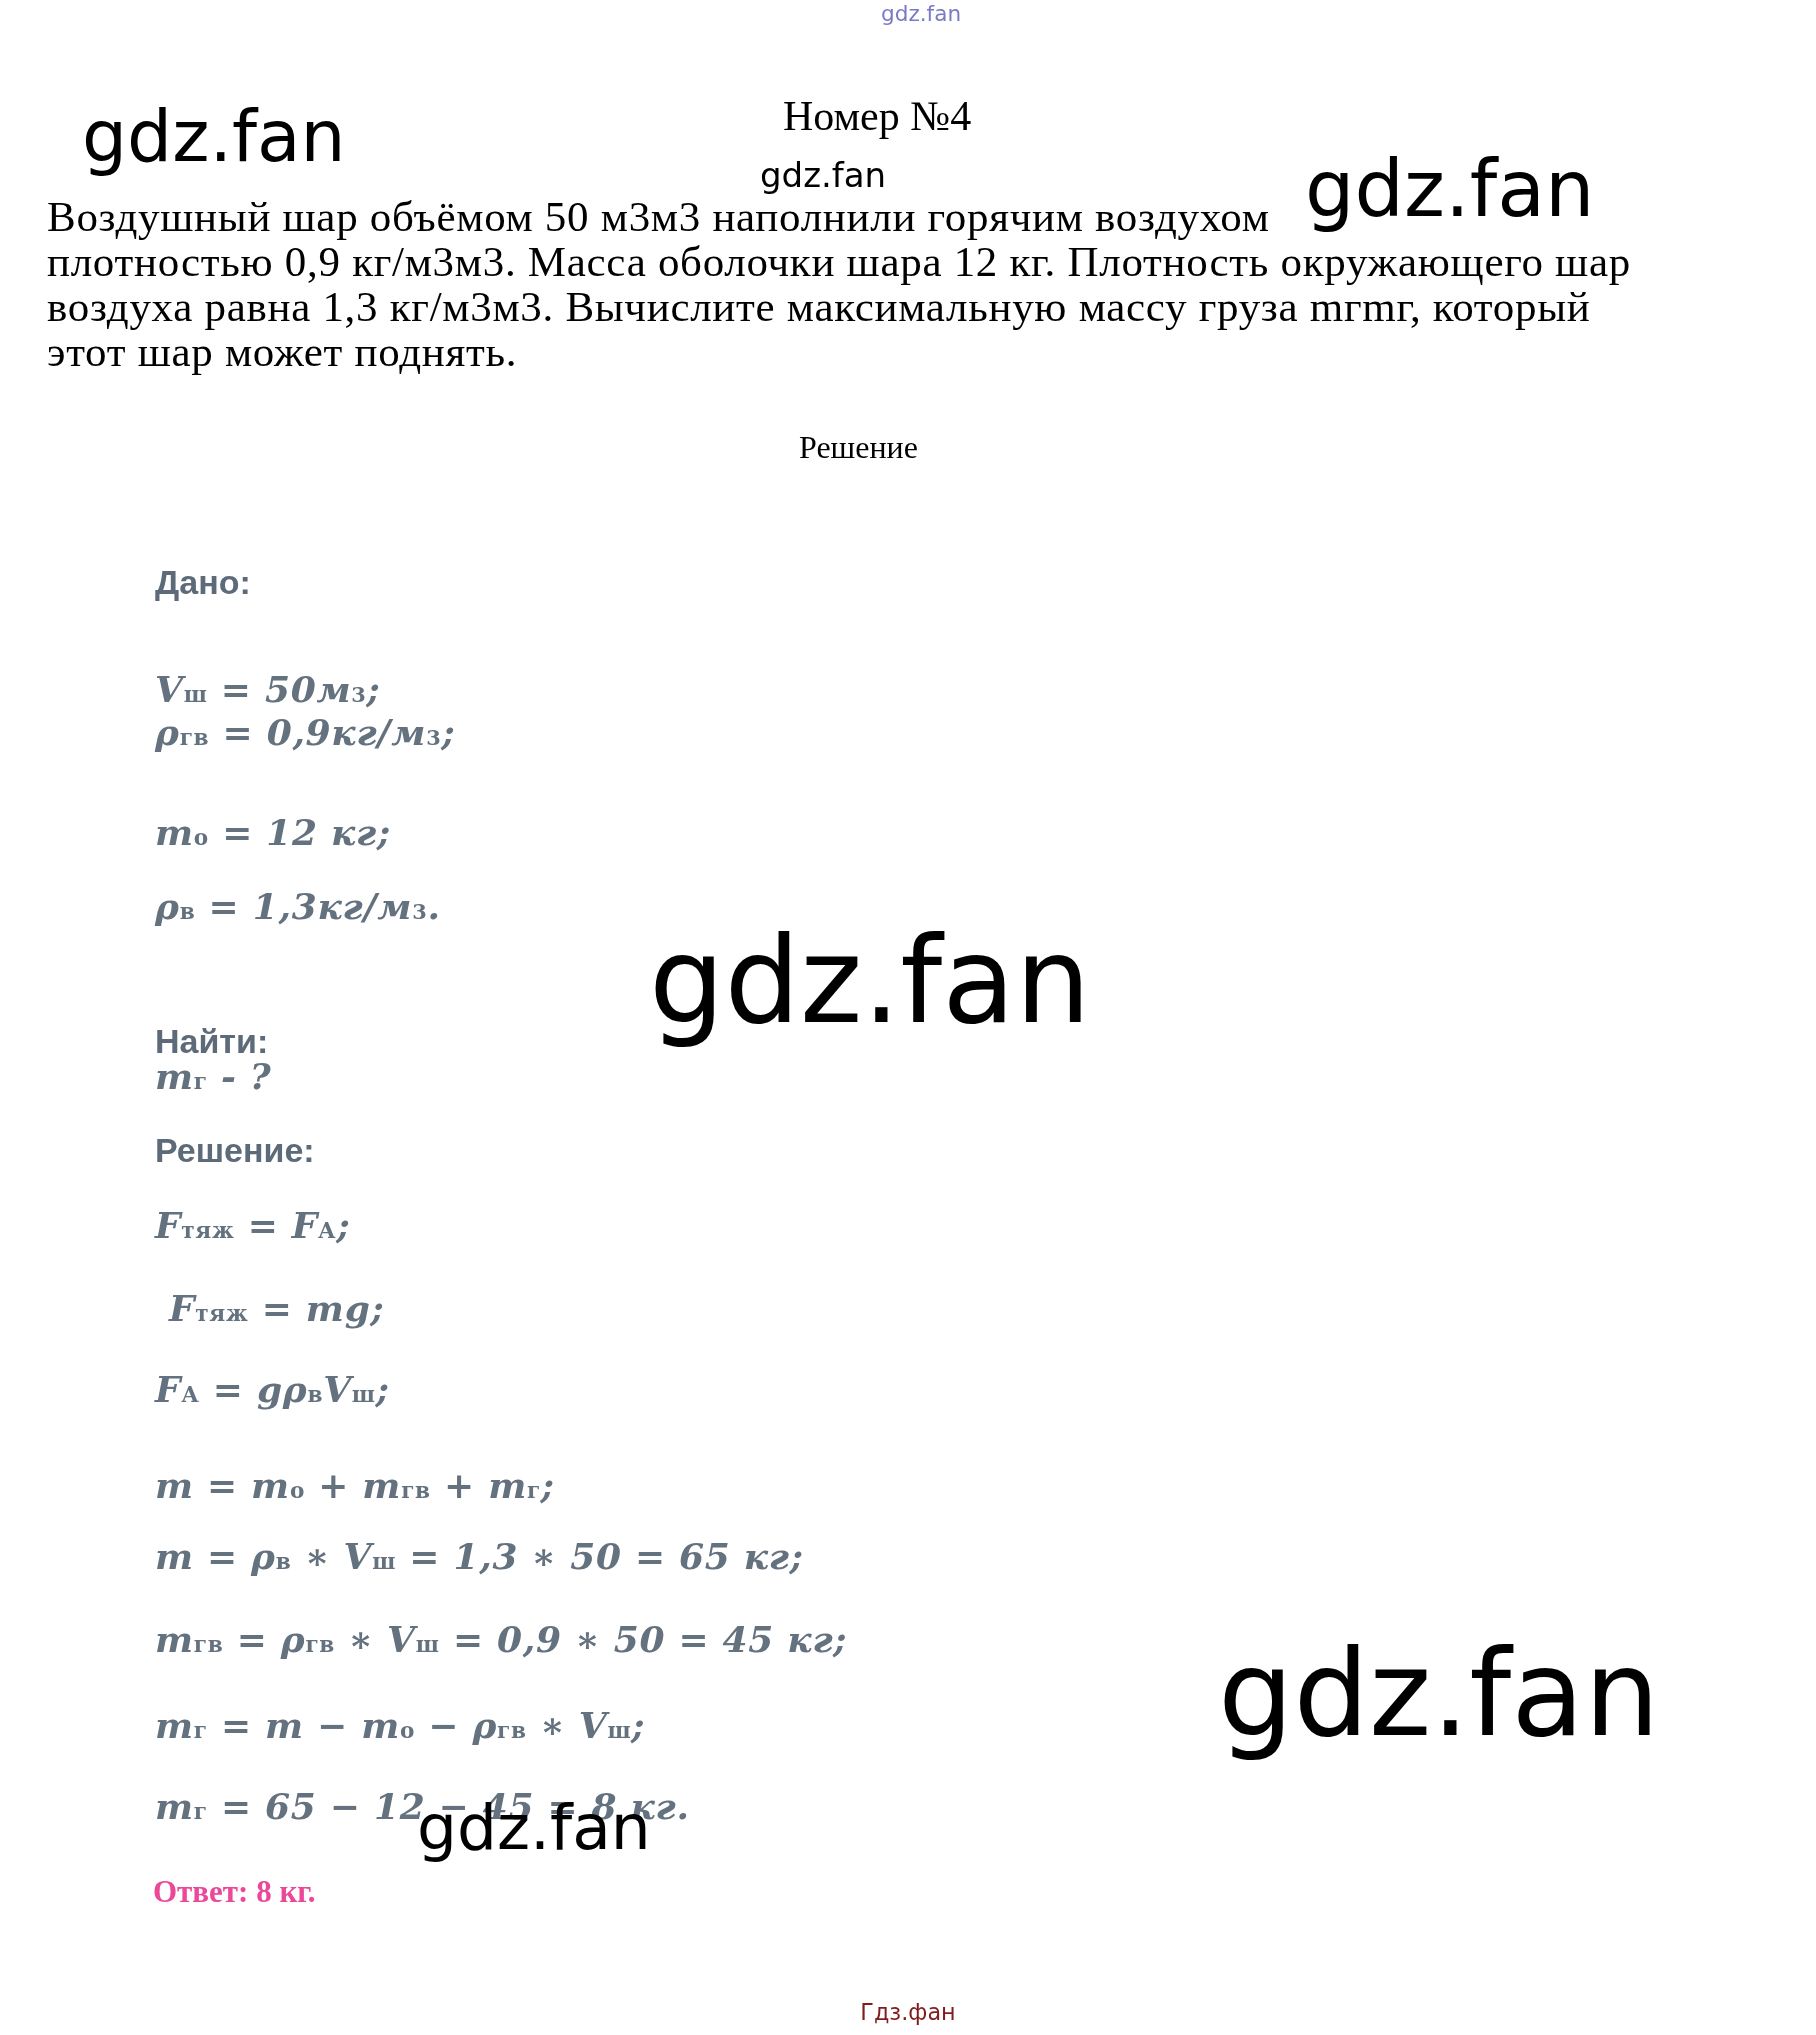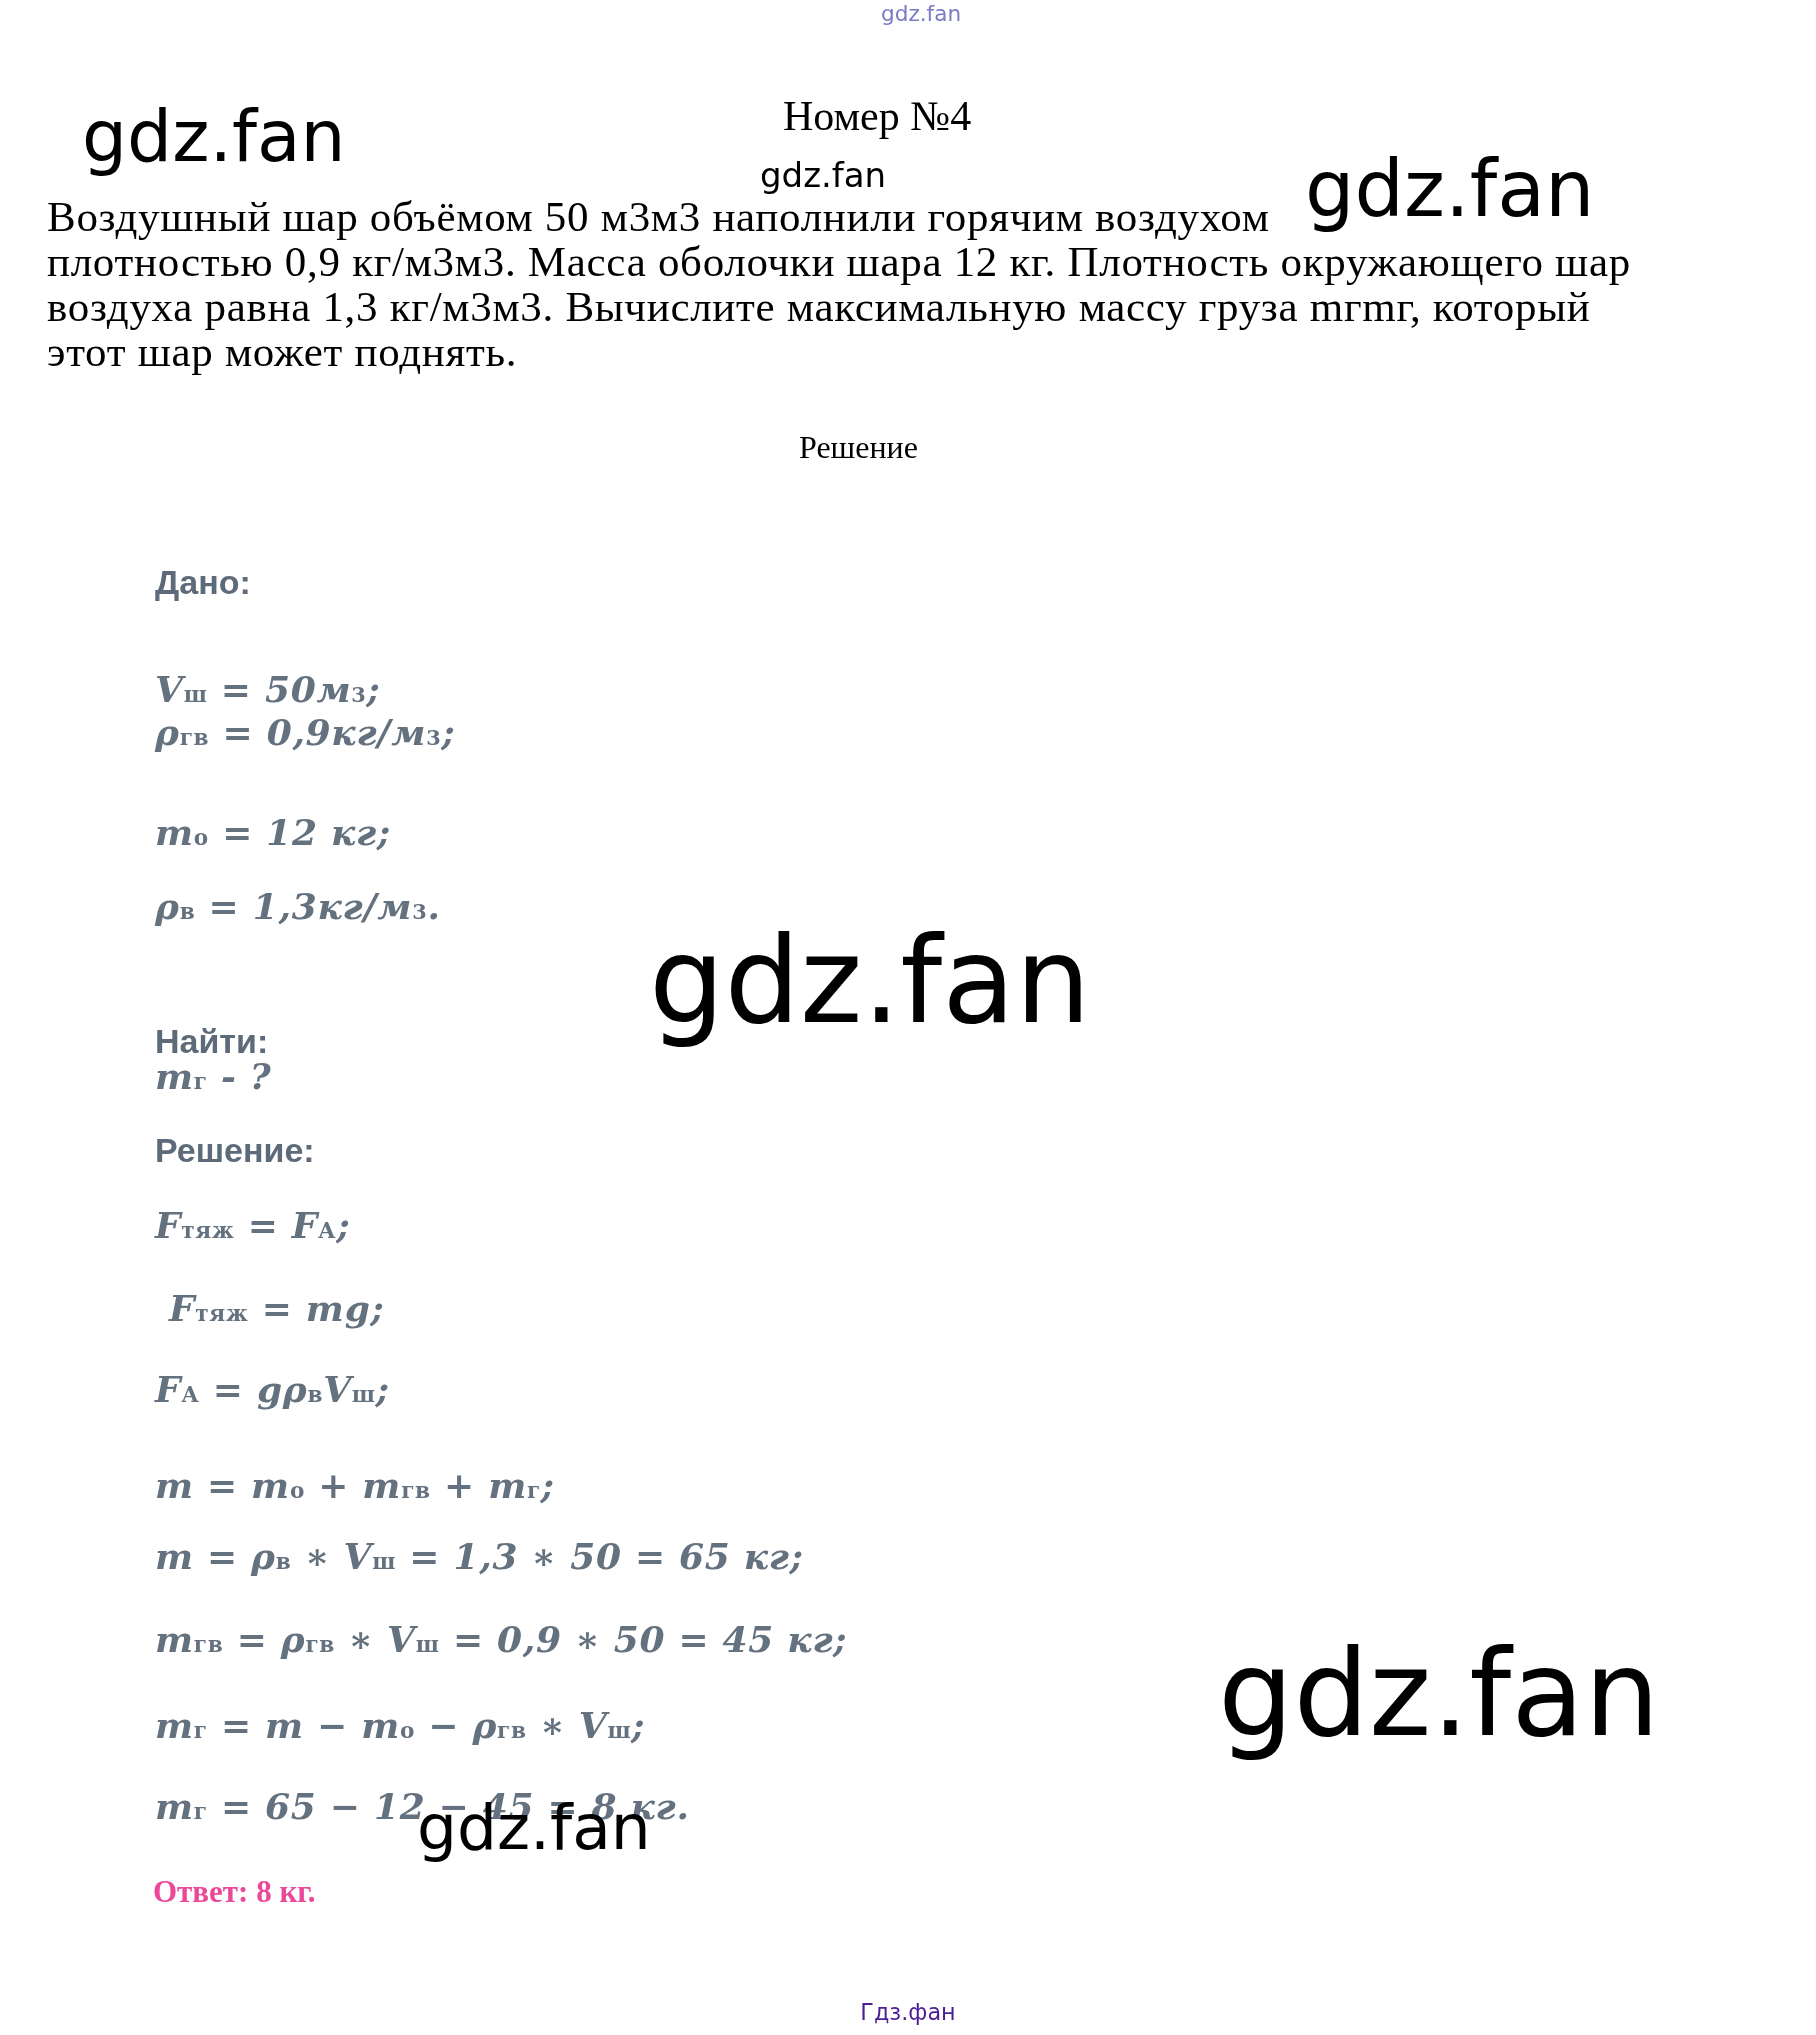--- a/index.html
+++ b/index.html
@@ -70,21 +70,21 @@
     font-family:Liberation Serif, serif;
     font-weight:600;
     font-size:31px;
     color:#ec4899;
     white-space:nowrap;
   }
   .footer{
     position:absolute;left:0;top:1999px;width:100%;
     text-align:center;
     font-family:"DejaVu Sans", sans-serif;
-    font-size:22.3px;color:#4c1d95;
+    font-size:22.3px;color:#7f1d1d;
   }
 </style>
 </head>
 <body>
 
 <div class="page">
 
   <div class="wm wm-tiny">gdz.fan</div>
 
   <h1 class="title">Номер №4</h1>

